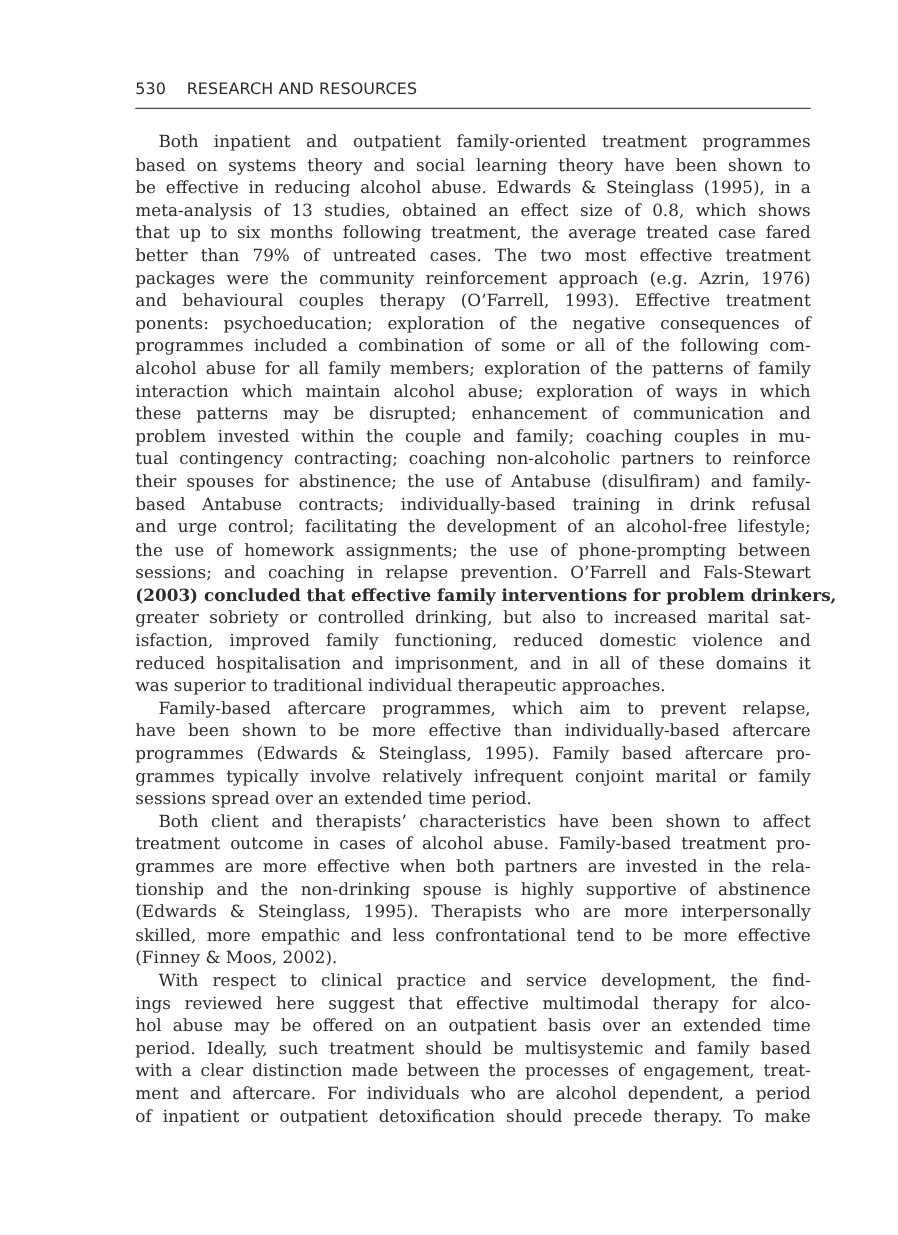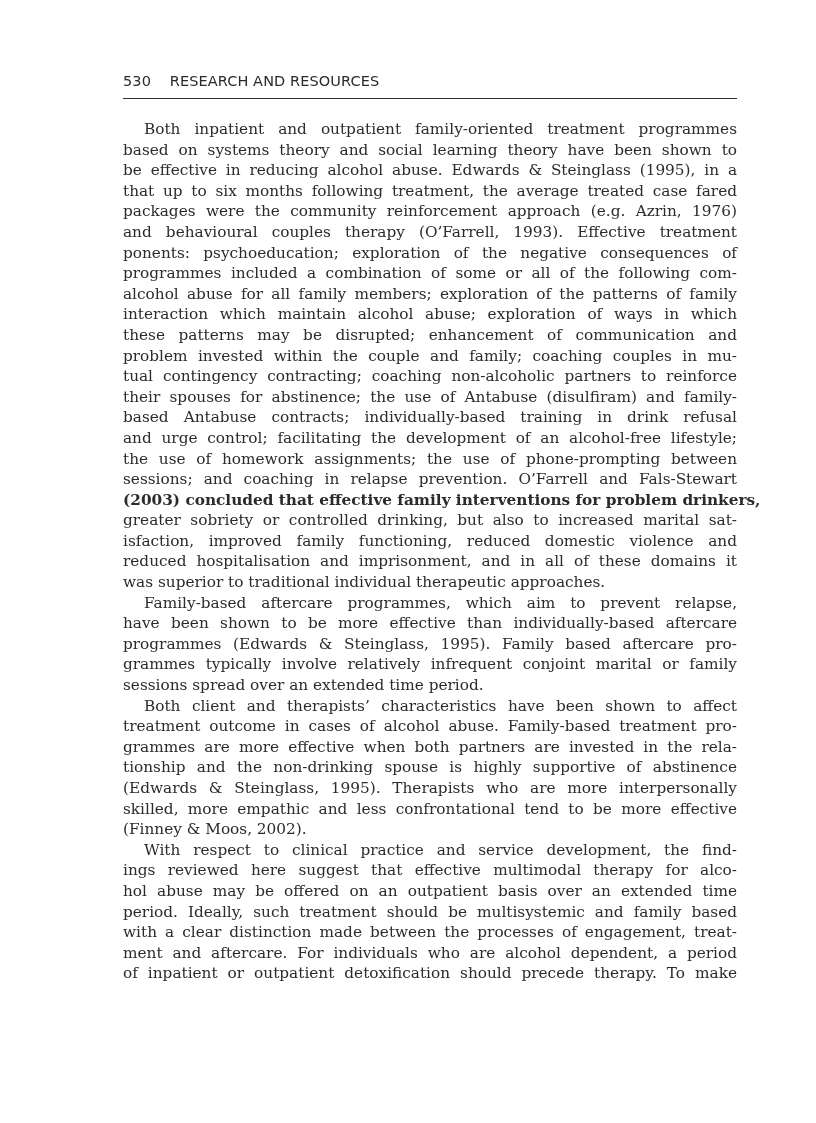--- a/index.html
+++ b/index.html
@@ -32,21 +32,23 @@
     <span>RESEARCH AND RESOURCES</span>
   </div>
   <div class="rule"></div>
 
   <div class="body">
 
     <div>
       <span class="line indent" style="white-space: nowrap;">Both inpatient and outpatient family-oriented treatment programmes</span>
       <span class="line" style="white-space: nowrap;">based on systems theory and social learning theory have been shown to</span>
       <span class="line" style="white-space: nowrap;">be effective in reducing alcohol abuse. Edwards &amp; Steinglass (1995), in a</span>
+      <span class="line" style="white-space: nowrap;">meta-analysis of 13 studies, obtained an effect size of 0.8, which shows</span>
       <span class="line" style="white-space: nowrap;">that up to six months following treatment, the average treated case fared</span>
+      <span class="line" style="white-space: nowrap;">better than 79% of untreated cases. The two most effective treatment</span>
       <span class="line" style="white-space: nowrap;">packages were the community reinforcement approach (e.g. Azrin, 1976)</span>
       <span class="line" style="white-space: nowrap;">and behavioural couples therapy (O’Farrell, 1993). Effective treatment</span>
       <span class="line" style="white-space: nowrap;">ponents: psychoeducation; exploration of the negative consequences of</span>
       <span class="line" style="white-space: nowrap;">programmes included a combination of some or all of the following com-</span>
       <span class="line" style="white-space: nowrap;">alcohol abuse for all family members; exploration of the patterns of family</span>
       <span class="line" style="white-space: nowrap;">interaction which maintain alcohol abuse; exploration of ways in which</span>
       <span class="line" style="white-space: nowrap;">these patterns may be disrupted; enhancement of communication and</span>
       <span class="line" style="white-space: nowrap;">problem invested within the couple and family; coaching couples in mu-</span>
       <span class="line" style="white-space: nowrap;">tual contingency contracting; coaching non-alcoholic partners to reinforce</span>
       <span class="line" style="white-space: nowrap;">their spouses for abstinence; the use of Antabuse (disulfiram) and family-</span>

